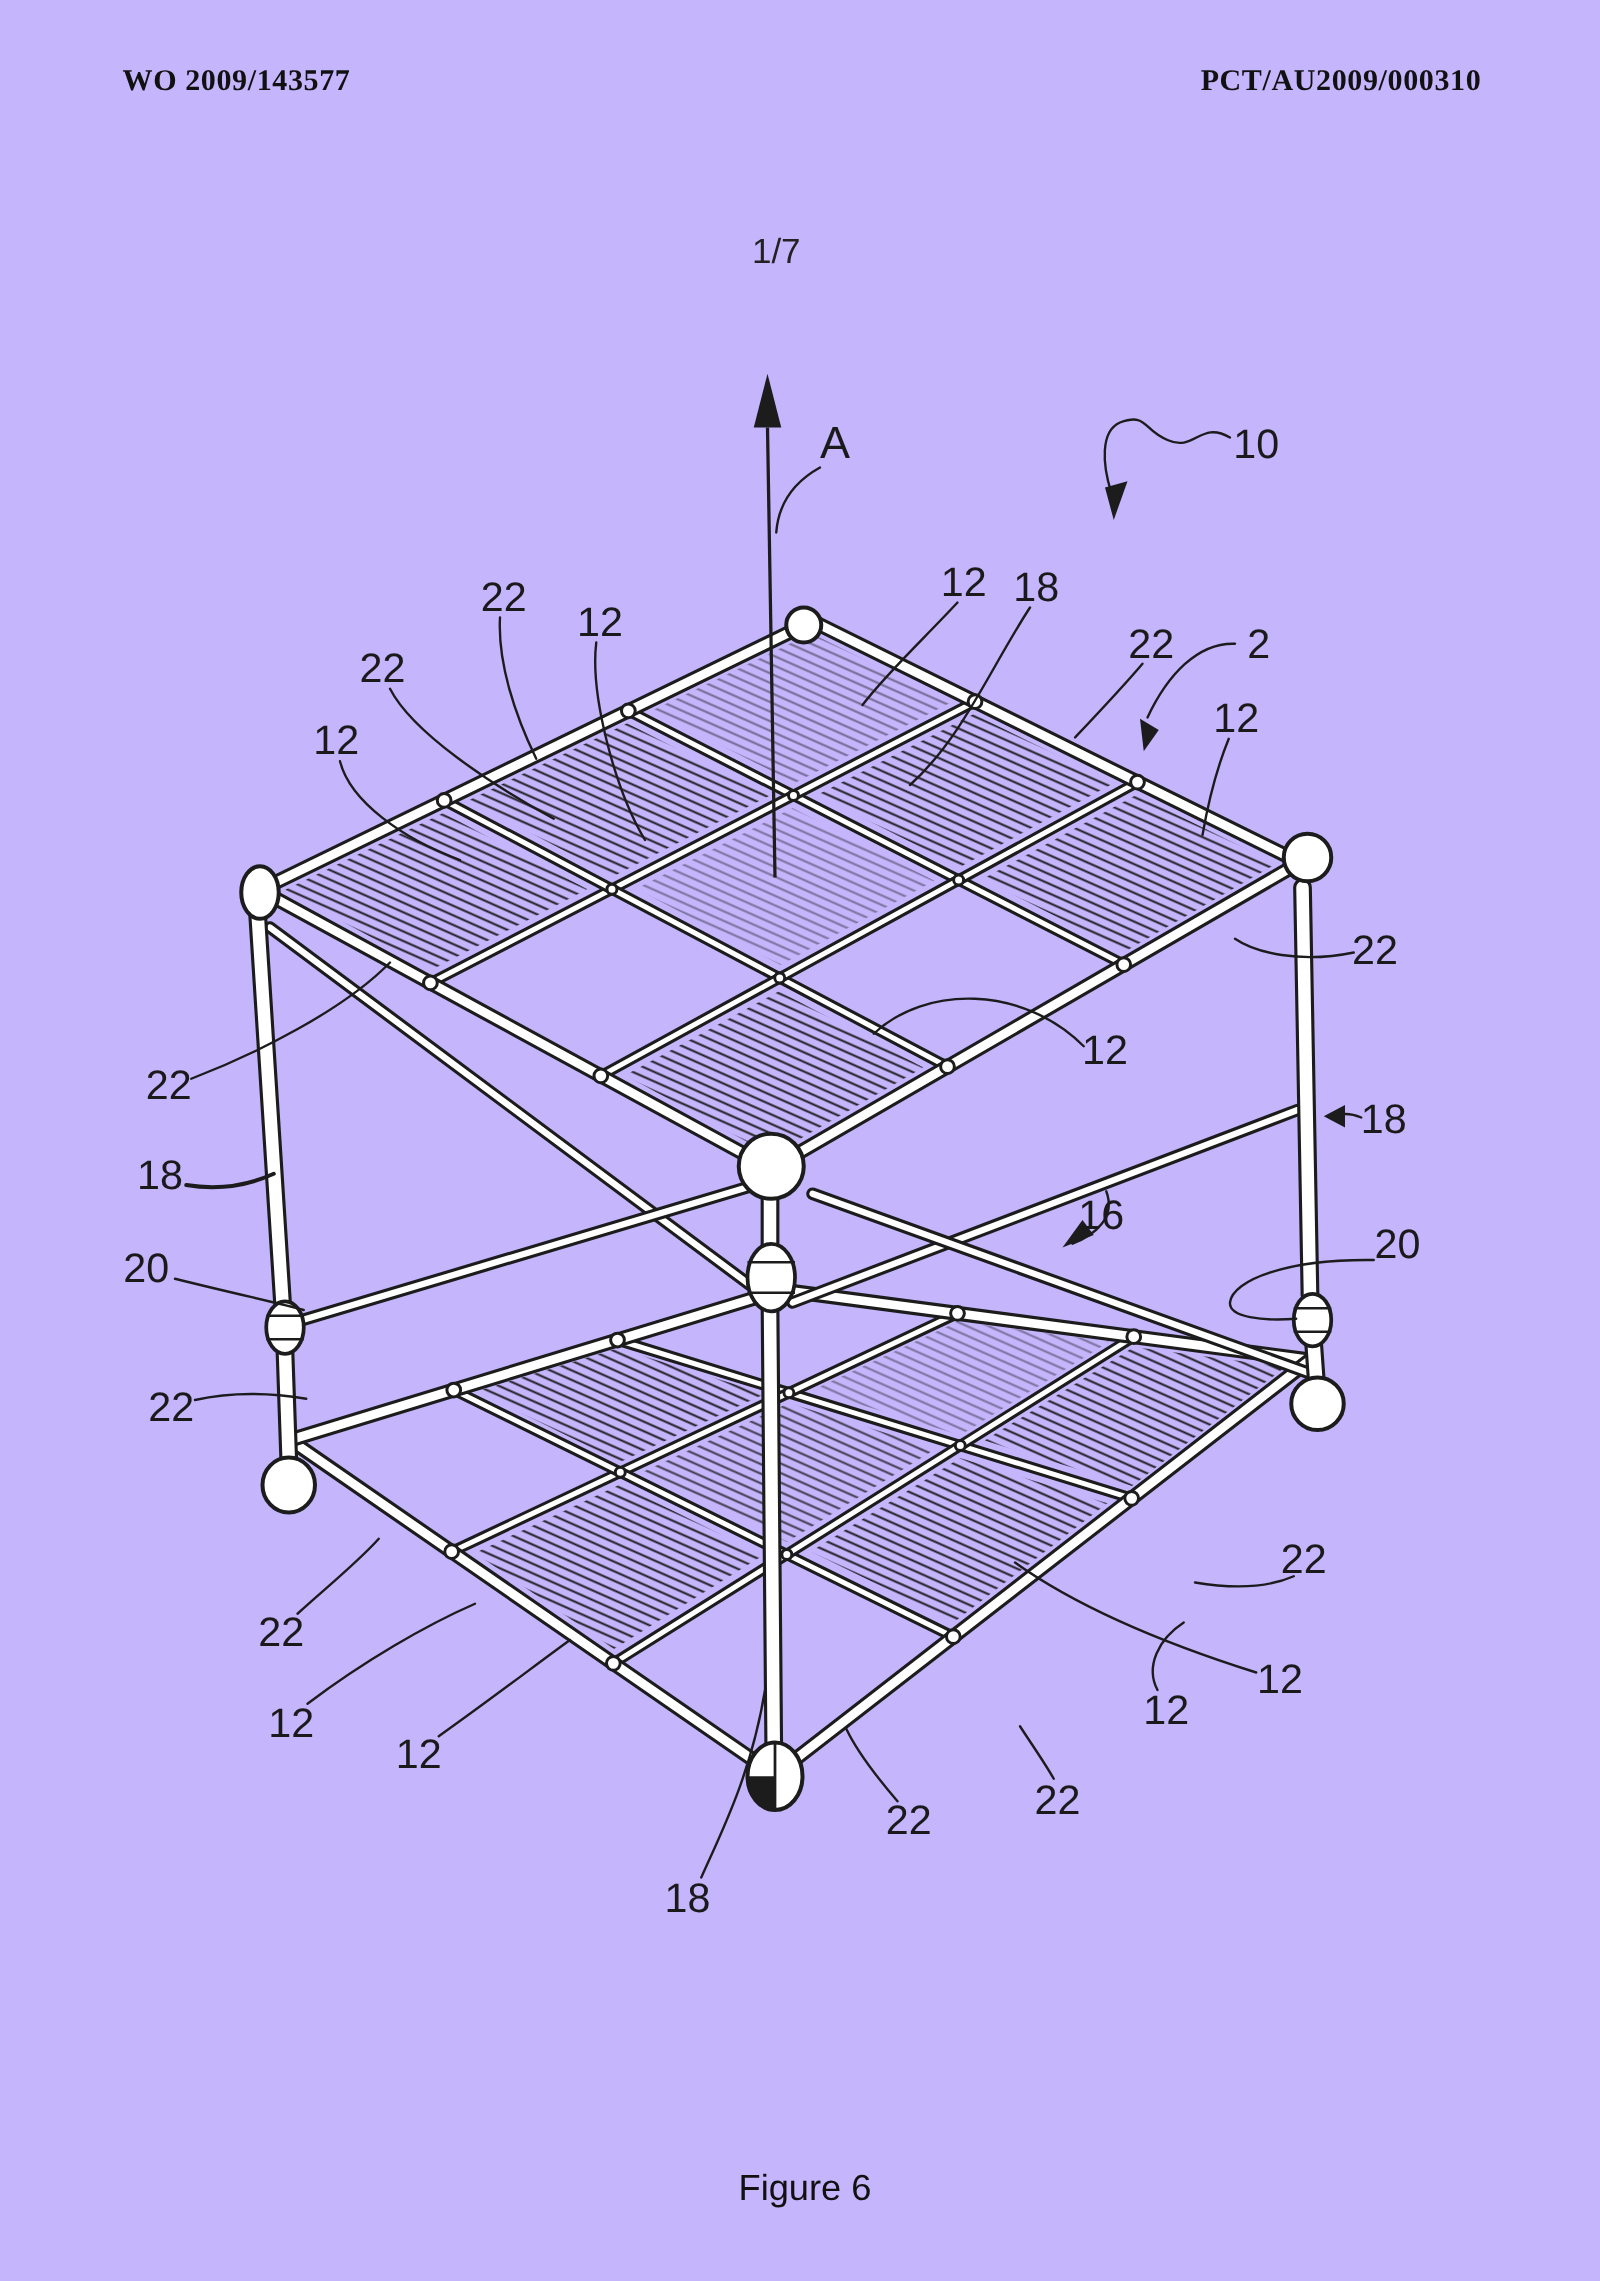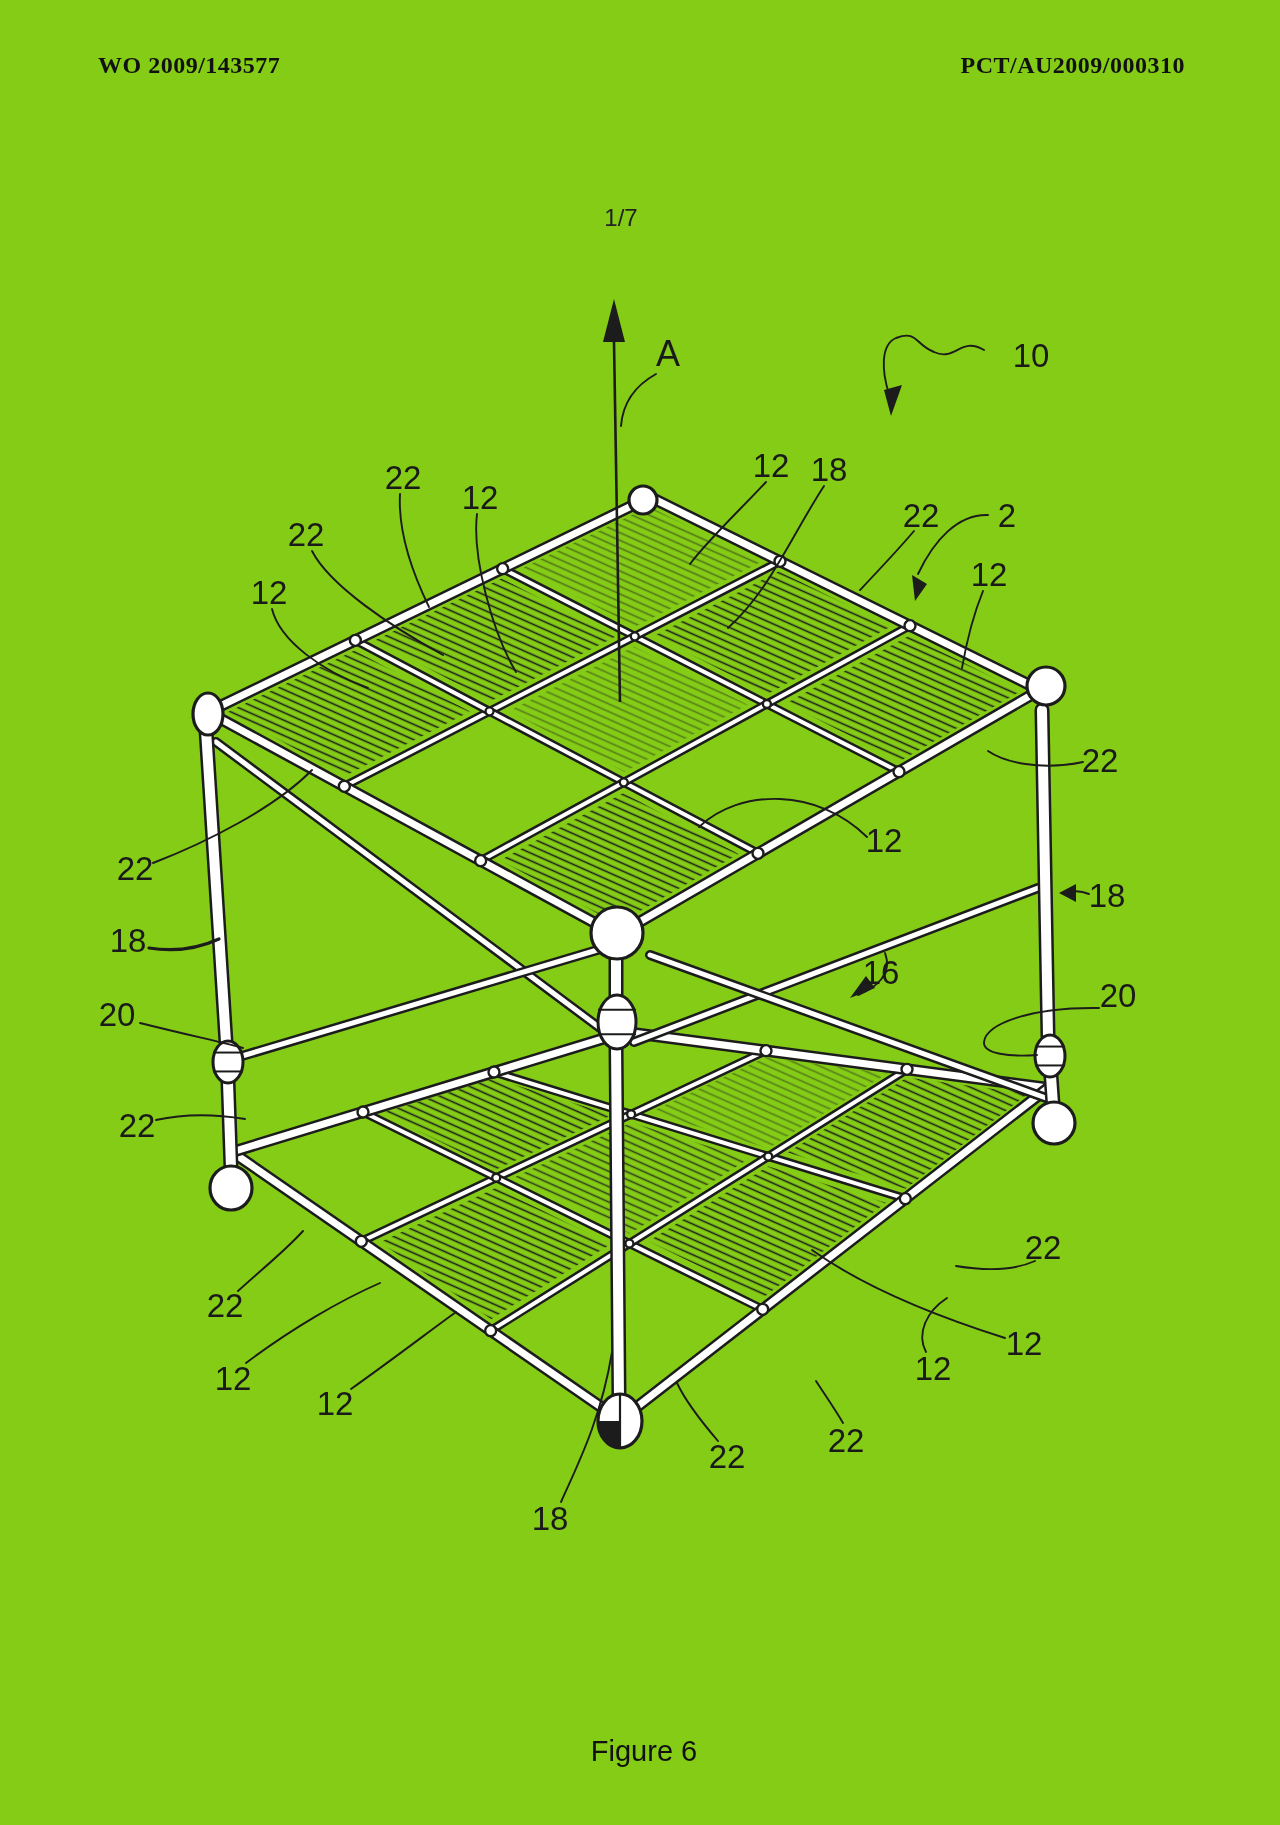--- a/index.html
+++ b/index.html
@@ -1,24 +1,24 @@
 <!DOCTYPE html>
 <html><head>
 <meta charset="utf-8">
 <style>
   html,body{margin:0;padding:0;background:#e8e8e8;}
-  #page{position:relative;width:1280px;height:1825px;background:#84cc16;overflow:hidden;
+  #page{position:relative;width:1280px;height:1825px;background:#c4b5fd;overflow:hidden;
         font-family:"Liberation Sans",sans-serif;color:#1c1c1c;}
   #drawing{position:absolute;left:0;top:0;width:1280px;height:1825px;}
   .hdr{position:absolute;top:52px;font-family:"Liberation Serif",serif;font-weight:bold;
        font-size:24px;letter-spacing:0.5px;color:#111;}
   #hdr-left{left:98px;}
   #hdr-right{right:95px;}
   #sheet-num{position:absolute;top:185px;left:621px;transform:translateX(-50%);
-             font-size:24px;color:#222;margin-top:19px;}
+             font-size:28px;color:#222;}
   #caption{position:absolute;top:1735px;left:644px;transform:translateX(-50%);
            font-size:29px;color:#111;}
   .ref-label{position:absolute;transform:translate(-50%,-50%);font-size:33px;color:#1a1a1a;
              white-space:nowrap;line-height:1;}
   .ref-label.axis{font-size:36px;}
 </style>
 </head>
 <body>
 
 <div id="page">
@@ -169,21 +169,21 @@
       <path d="M 926,1352 C 916,1333 927,1311 947,1298" fill="none" stroke="#1c1c1c" stroke-width="1.9" stroke-linecap="round"></path>
       <path d="M 843,1423 C 835,1409 825,1395 816,1381" fill="none" stroke="#1c1c1c" stroke-width="1.9" stroke-linecap="round"></path>
       <path d="M 718,1441 C 700,1420 685,1400 677,1383" fill="none" stroke="#1c1c1c" stroke-width="1.9" stroke-linecap="round"></path>
       <path d="M 238,1291 C 261,1270 286,1250 303,1231" fill="none" stroke="#1c1c1c" stroke-width="1.9" stroke-linecap="round"></path>
       <path d="M 246,1363 C 291,1329 341,1300 380,1283" fill="none" stroke="#1c1c1c" stroke-width="1.9" stroke-linecap="round"></path>
       <path d="M 351,1389 C 396,1357 431,1330 456,1312" fill="none" stroke="#1c1c1c" stroke-width="1.9" stroke-linecap="round"></path>
       <path d="M 561,1502 C 576,1468 601,1420 612,1352" fill="none" stroke="#1c1c1c" stroke-width="1.9" stroke-linecap="round"></path>
     </svg>
   <div id="labels">
       <div class="ref-label axis" style="left: 668px; top: 354px;">A</div>
-      <div class="ref-label" style="left: 1031px; top: 355px;">10</div>
+      <div class="ref-label" style="left: 1005px; top: 355px;">10</div>
       <div class="ref-label" style="left: 403px; top: 477px;">22</div>
       <div class="ref-label" style="left: 480px; top: 497px;">12</div>
       <div class="ref-label" style="left: 306px; top: 534px;">22</div>
       <div class="ref-label" style="left: 269px; top: 592px;">12</div>
       <div class="ref-label" style="left: 771px; top: 465px;">12</div>
       <div class="ref-label" style="left: 829px; top: 469px;">18</div>
       <div class="ref-label" style="left: 921px; top: 515px;">22</div>
       <div class="ref-label" style="left: 1007px; top: 515px;">2</div>
       <div class="ref-label" style="left: 989px; top: 574px;">12</div>
       <div class="ref-label" style="left: 135px; top: 868px;">22</div>

